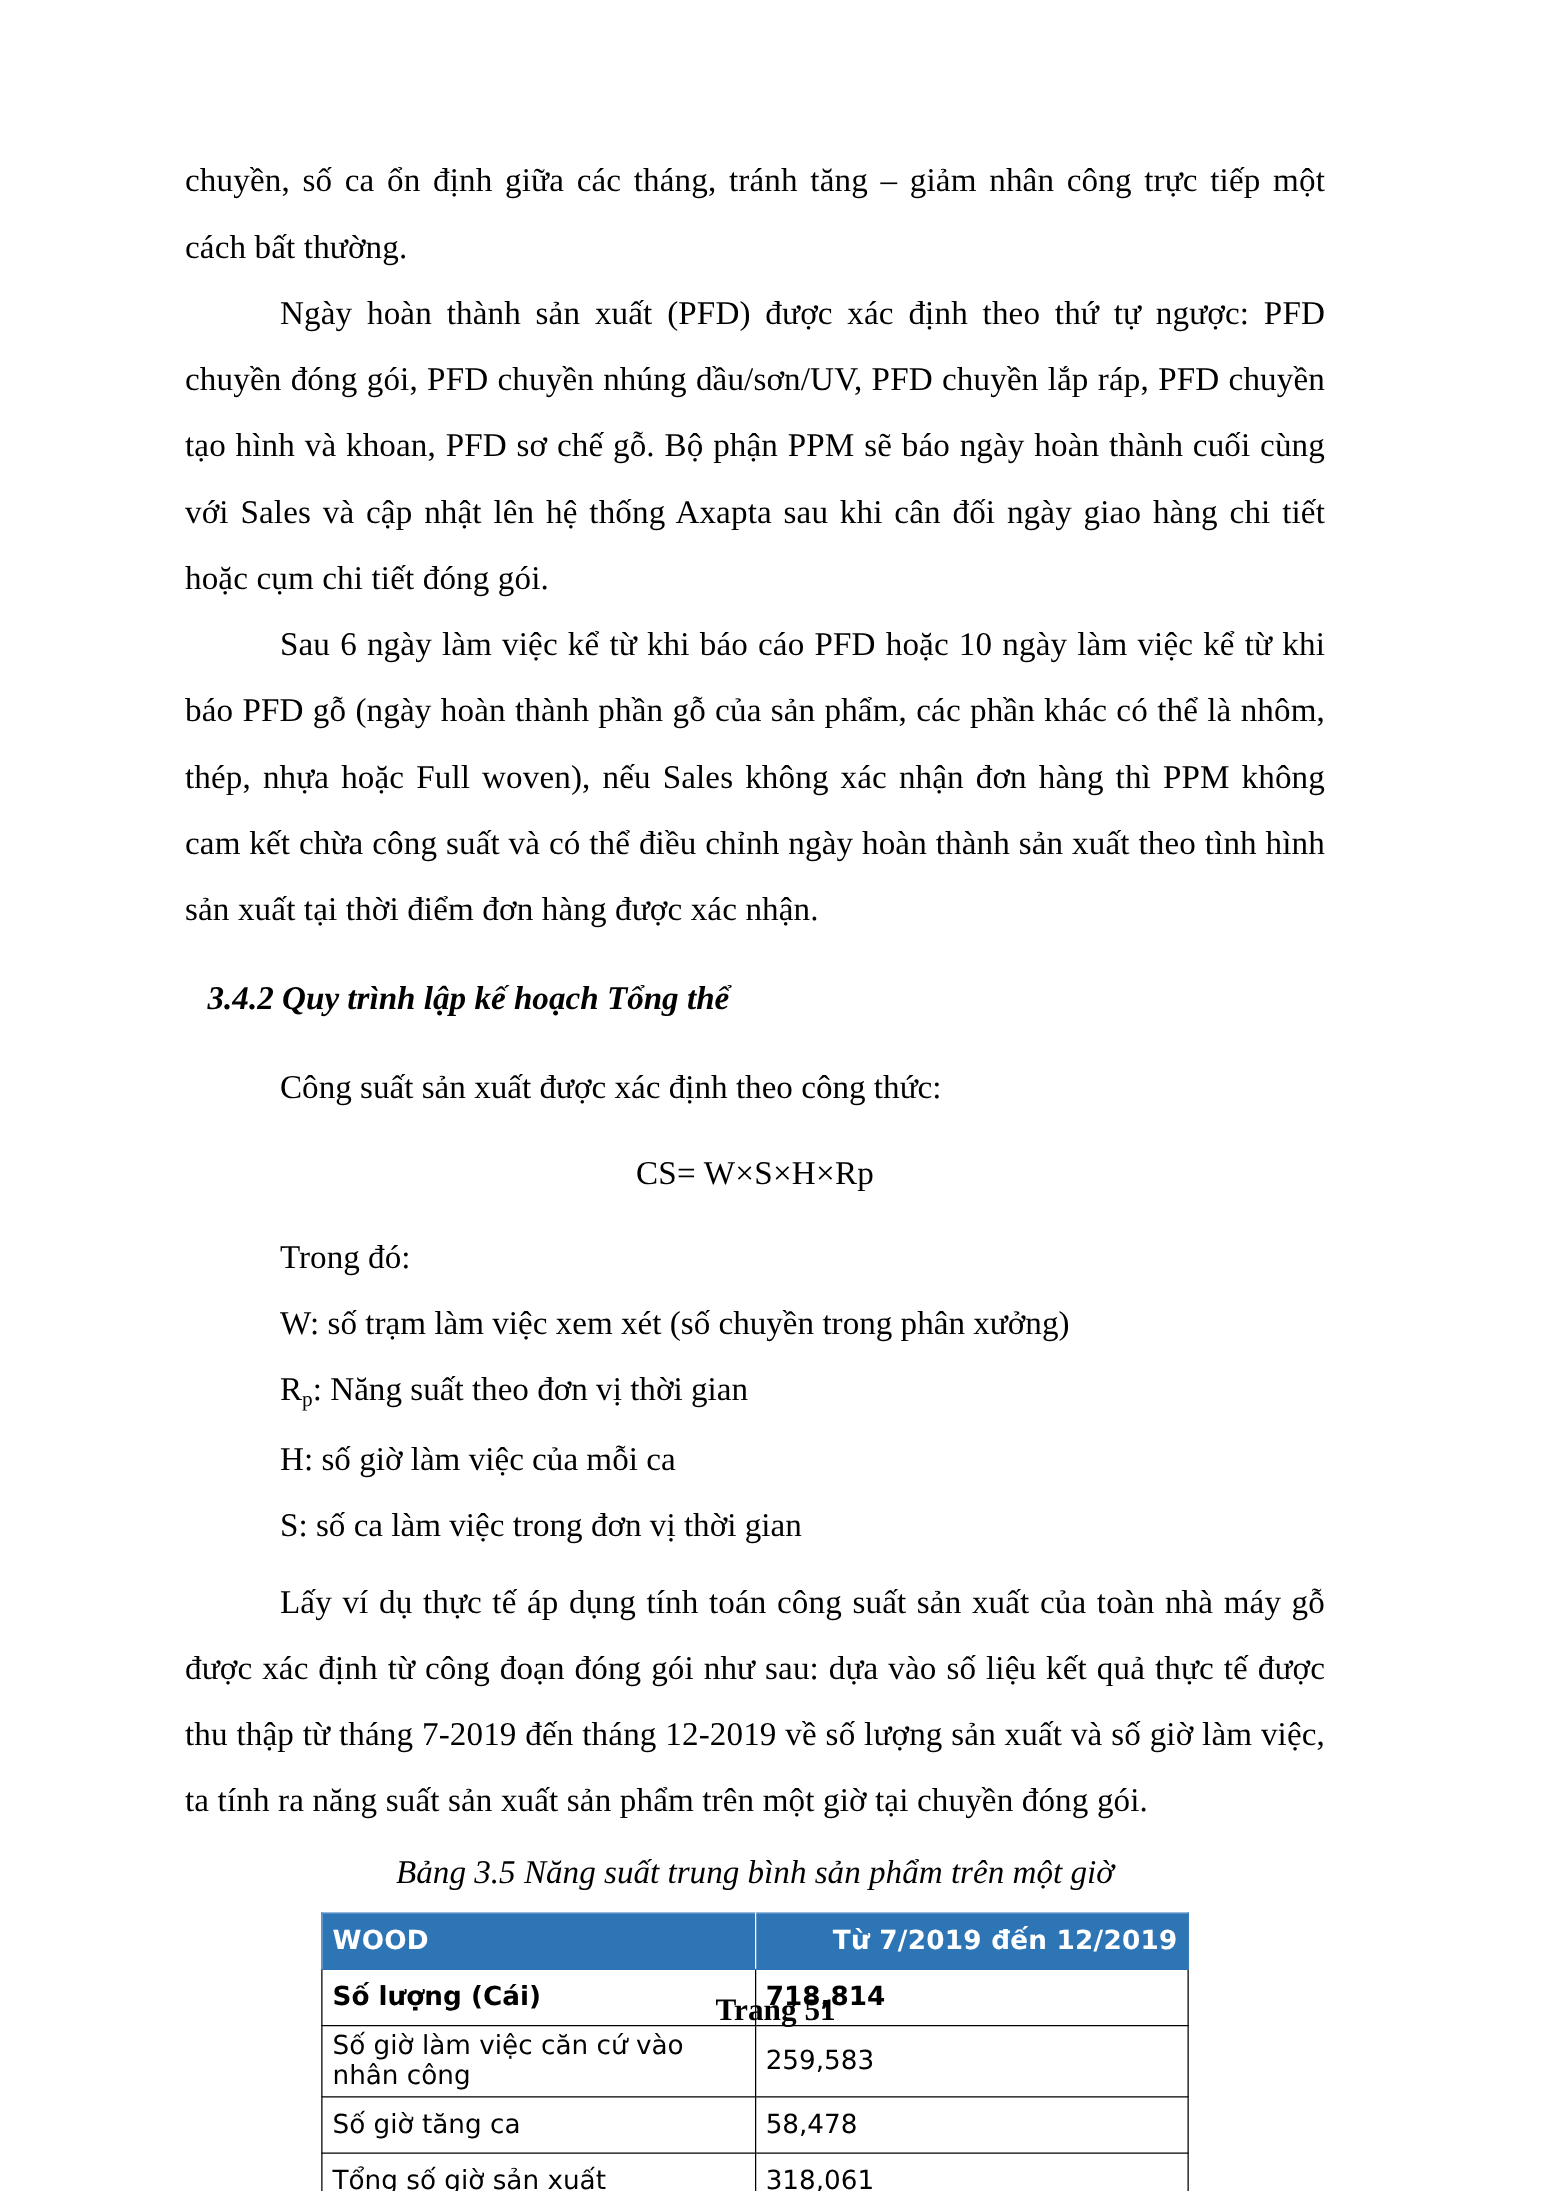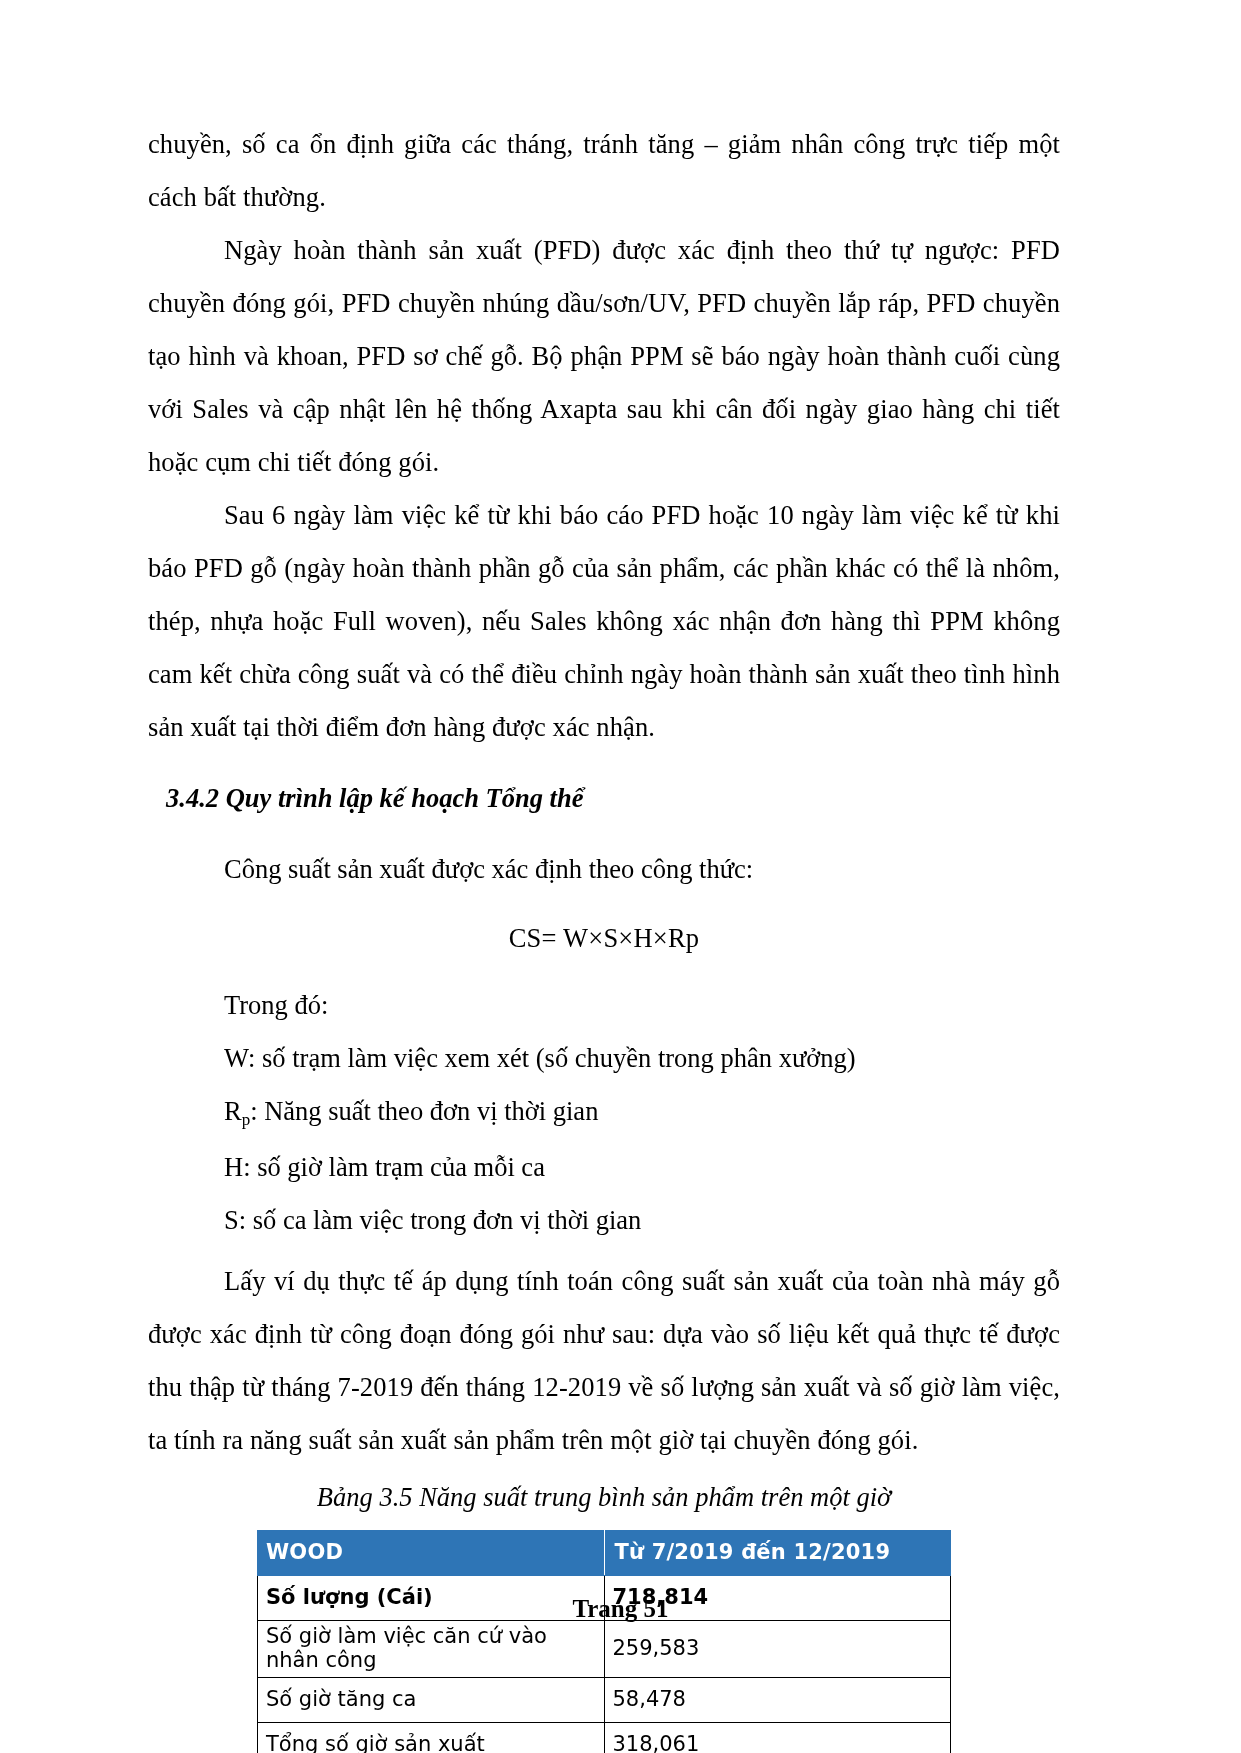--- a/index.html
+++ b/index.html
@@ -120,21 +120,21 @@
     font-weight: bold;
     font-size: 21px;
     border: 1.6px solid #2e75b6;
     letter-spacing: 0.2px;
   }
   table.data-table thead th.hdr-left {
     text-align: left;
     border-right: 1.6px solid #ffffff;
   }
   table.data-table thead th.hdr-right {
-    text-align: left;
+    text-align: right;
     padding-left: 10px;
   }
   table.data-table tbody td.label-cell {
     text-align: left;
     font-weight: normal;
     color: #000000;
   }
   table.data-table tbody td.value-cell {
     text-align: left;
     color: #000000;
@@ -184,21 +184,21 @@
 
       <div class="defline">
         <span>W</span><span>: số trạm làm việc xem xét (số chuyền trong phân xưởng)</span>
       </div>
 
       <div class="defline">
         <span>R</span><sub>p</sub><span>: Năng suất theo đơn vị thời gian</span>
       </div>
 
       <div class="defline">
-        <span>H</span><span>: số giờ làm trạm của mỗi ca</span>
+        <span>H</span><span>: số giờ làm việc của mỗi ca</span>
       </div>
 
       <div class="defline">
         <span>S</span><span>: số ca làm việc trong đơn vị thời gian</span>
       </div>
     </div>
 
     <div class="spacer-sm"></div>
 
     <p class="body-par indent">Lấy ví dụ thực tế áp dụng tính toán công suất sản xuất của toàn nhà máy gỗ được xác định từ công đoạn đóng gói như sau: dựa vào số liệu kết quả thực tế được thu thập từ tháng 7-2019 đến tháng 12-2019 về số lượng sản xuất và số giờ làm việc, ta tính ra năng suất sản xuất sản phẩm trên một giờ tại chuyền đóng gói.</p>

